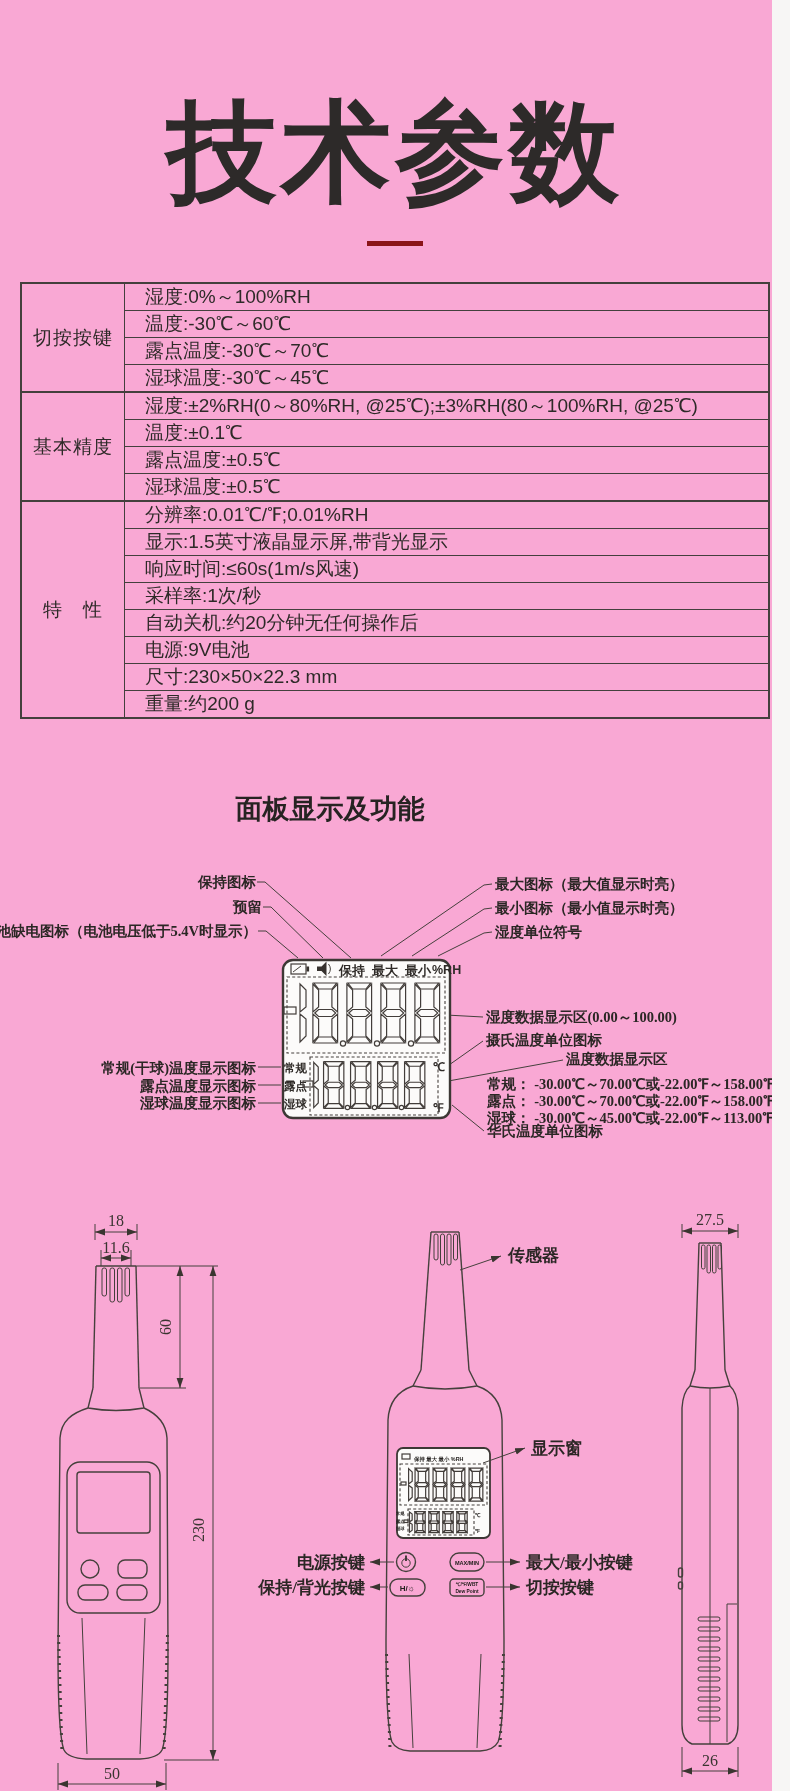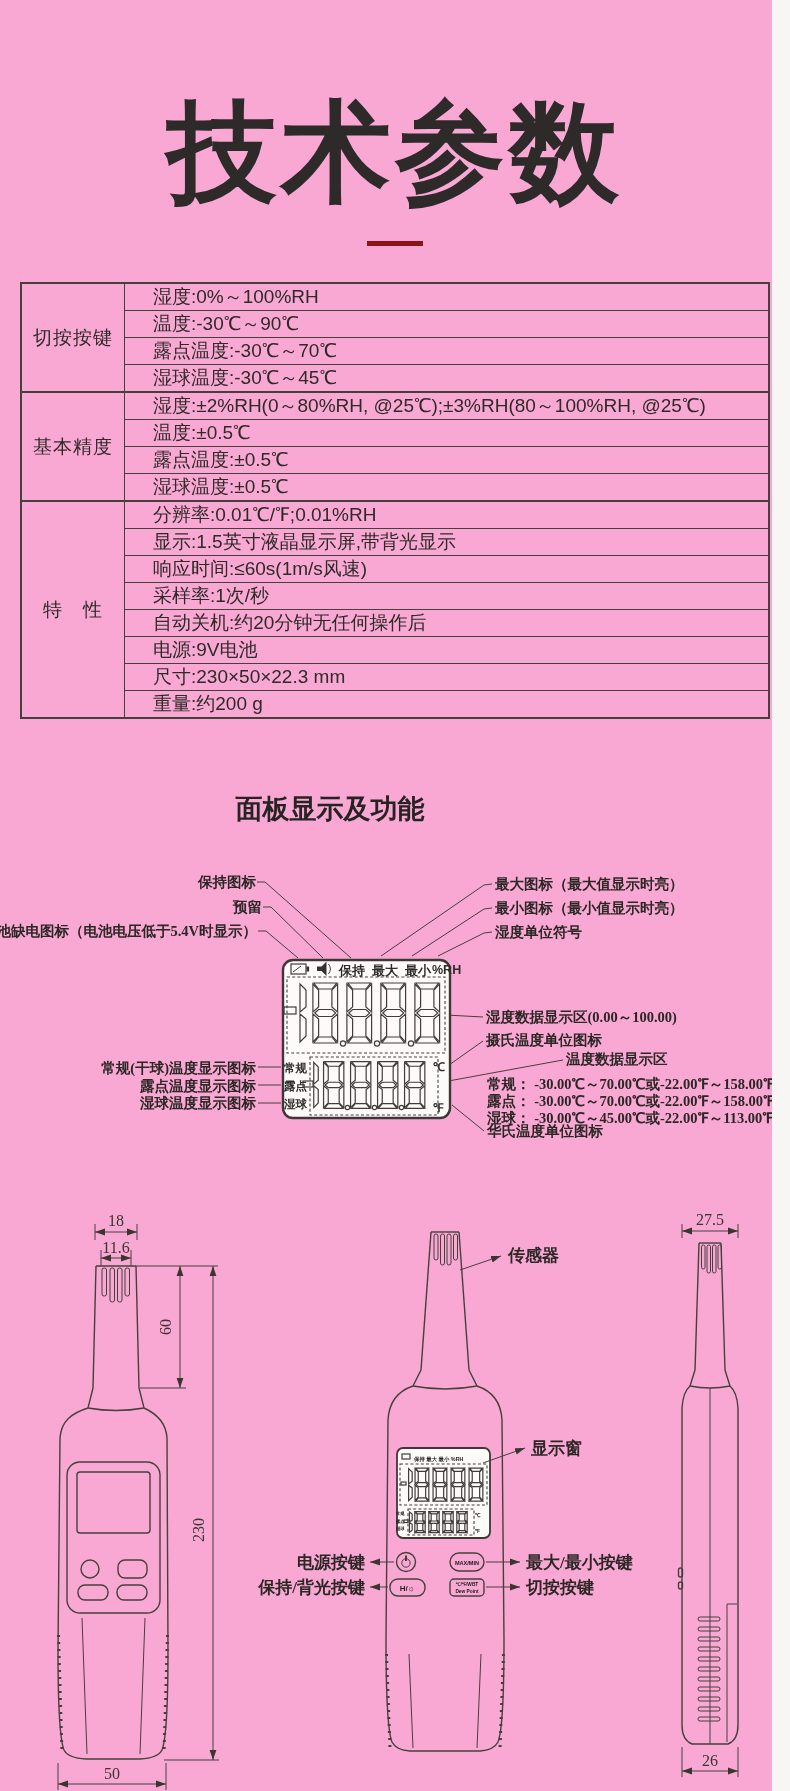--- a/index.html
+++ b/index.html
@@ -8,21 +8,21 @@
   
   .main-title{position:absolute;top:78px;left:0;width:790px;text-align:center;
     font-size:110px;font-weight:900;letter-spacing:4px;color:#2d2a29;margin:0;line-height:1.35;}
   .title-underline{position:absolute;top:241px;left:367px;width:56px;height:5px;background:#8a1418;}
   
   table.spec{position:absolute;top:282px;left:20px;width:750px;border-collapse:collapse;
     border:2px solid #44403d;table-layout:fixed;}
   table.spec tbody{border-top:2px solid #44403d;}
   table.spec td{border:1px solid #44403d;height:25.5px;font-size:19px;color:#2e2a28;overflow:hidden;white-space:nowrap;}
   td.gh{width:100px;text-align:center;font-size:20px;letter-spacing:1px;}
-  td.val{padding:0 6px 0 28px;}
+  td.val{padding:0 6px 0 20px;}
   
   .sec-title{position:absolute;top:791px;left:0;width:660px;text-align:center;
     font-size:27px;font-weight:700;color:#262322;margin:0;}
   
   .lcd-svg{position:absolute;top:855px;left:0;}
   .drw-svg{position:absolute;top:1180px;left:0;}
   .ln{stroke:#45403c;stroke-width:1;fill:none;}
   .ln2{stroke:#45403c;stroke-width:1.4;fill:none;}
   .dash{stroke:#45403c;stroke-width:1.1;fill:none;stroke-dasharray:3 2.2;}
   .seg polygon{fill:none;stroke:#423d3a;stroke-width:1.2;vector-effect:non-scaling-stroke;}
@@ -46,36 +46,36 @@
   <h1 class="main-title">技术参数</h1>
   <div class="title-underline"></div>
 
   <table class="spec">
     <tbody>
       <tr>
         <td class="gh" rowspan="4">切按按键</td>
         <td class="val">湿度:0%～100%RH</td>
         </tr>
       <tr>
-          <td class="val">温度:-30℃～90℃</td>
+          <td class="val">温度:-30℃～60℃</td>
         </tr>
       <tr>
           <td class="val">露点温度:-30℃～70℃</td>
         </tr>
       <tr>
           <td class="val">湿球温度:-30℃～45℃</td>
         </tr>
     </tbody>
     <tbody>
       <tr>
         <td class="gh" rowspan="4">基本精度</td>
         <td class="val">湿度:±2%RH(0～80%RH, @25℃);±3%RH(80～100%RH, @25℃)</td>
         </tr>
       <tr>
-          <td class="val">温度:±0.5℃</td>
+          <td class="val">温度:±0.1℃</td>
         </tr>
       <tr>
           <td class="val">露点温度:±0.5℃</td>
         </tr>
       <tr>
           <td class="val">湿球温度:±0.5℃</td>
         </tr>
     </tbody>
     <tbody>
       <tr>

